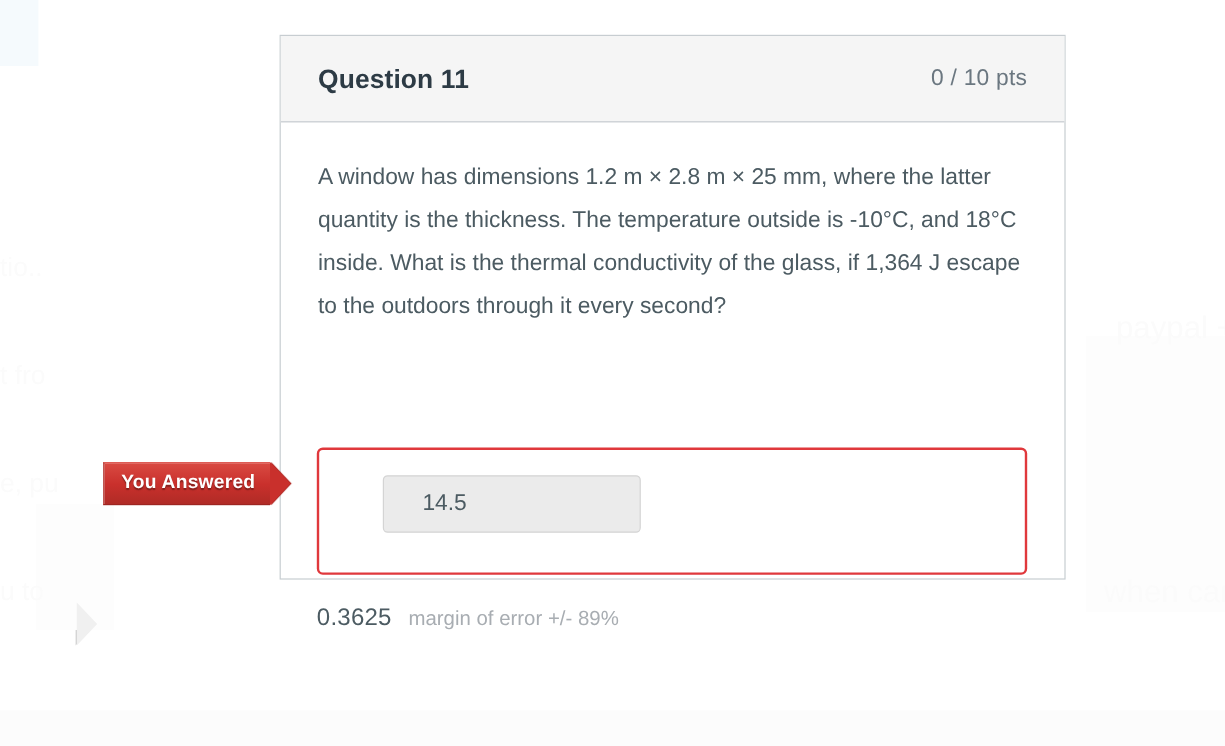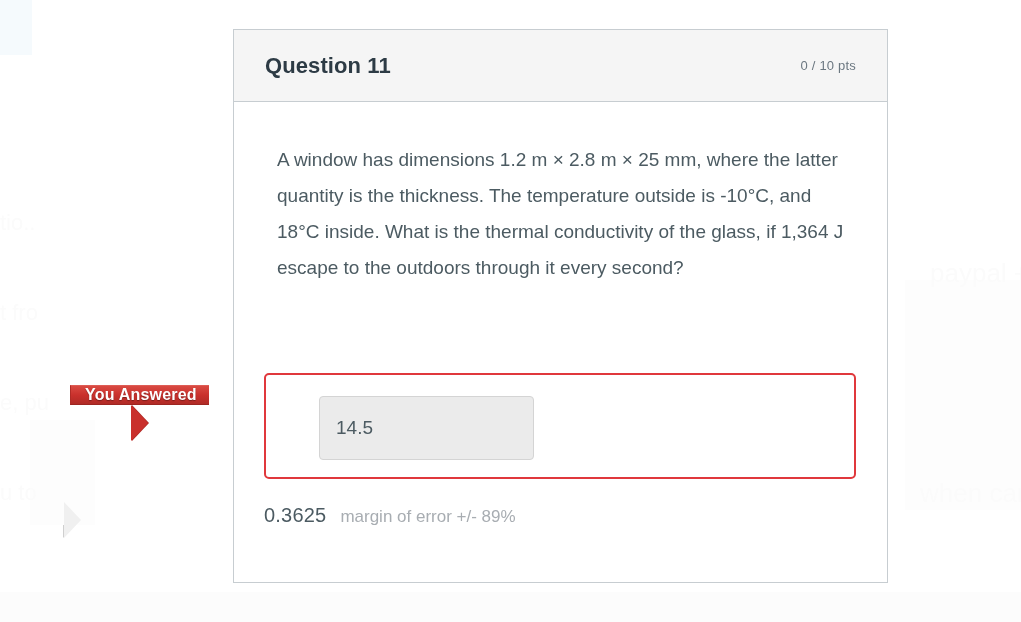--- a/index.html
+++ b/index.html
@@ -46,21 +46,21 @@
     white-space: nowrap;
   }
   .bg-ghost.lg { font-size: 26px; }
 
   
   #question-card {
     position: absolute;
     left: 233px;
     top: 29px;
     width: 655px;
-    height: 554px;
+    height: 454px;
     background: #ffffff;
     border: 1px solid #c7cdd1;
     box-sizing: border-box;
   }
   #question-header {
     height: 72px;
     box-sizing: border-box;
     background: #f5f5f5;
     border-bottom: 1px solid #c7cdd1;
     display: flex;
@@ -68,60 +68,60 @@
     justify-content: space-between;
     padding: 0 31px 0 31px;
   }
   #question-title {
     font-size: 22px;
     font-weight: bold;
     color: #2d3b45;
     letter-spacing: 0.1px;
   }
   #question-score {
-    font-size: 13px;
+    font-size: 19px;
     color: #6b7780;
     letter-spacing: 0.2px;
   }
   #question-body {
     padding: 28px 31px 0 31px;
   }
   #question-text {
     font-size: 19px;
     line-height: 36px;
     color: #4c5b62;
     max-width: 590px;
-    margin: 12px;
+    margin: 0;
   }
 
   
   #answer-block {
     position: absolute;
     left: 264px;
     top: 373px;
     width: 592px;
     height: 106px;
     border: 2px solid #e0383c;
     border-radius: 5px;
     box-sizing: border-box;
     background: #ffffff;
   }
   #answer-input {
     position: absolute;
     left: 53px;
     top: 21px;
     width: 215px;
-    height: 64px;
+    height: 48px;
     box-sizing: border-box;
     background: #ebebeb;
     border: 1px solid #d4d4d4;
     border-radius: 4px;
     display: flex;
     align-items: center;
-    padding-left: 16px;
+    padding-left: 32px;
     font-size: 19px;
     color: #4c5b62;
   }
 
   
   #correct-answer-row {
     position: absolute;
     left: 264px;
     top: 504px;
     display: flex;
@@ -156,23 +156,22 @@
     font-weight: bold;
   }
   .badge-point {
     width: 0;
     height: 0;
     border-style: solid;
   }
 
   
   #badge-you-answered {
-    left: 70px;
+    left: 86px;
     top: 385px;
-    flex-direction: column;
   }
   #badge-you-answered .badge-body {
     background: linear-gradient(to bottom, #d94a42 0%, #c9302c 52%, #b02b26 100%);
     color: #ffffff;
     text-shadow: 0 1px 1px rgba(0,0,0,0.35);
     border-top: 1px solid #de5c55;
     border-bottom: 1px solid #9d2521;
     border-left: 1px solid #b02b26;
     letter-spacing: 0.2px;
   }

